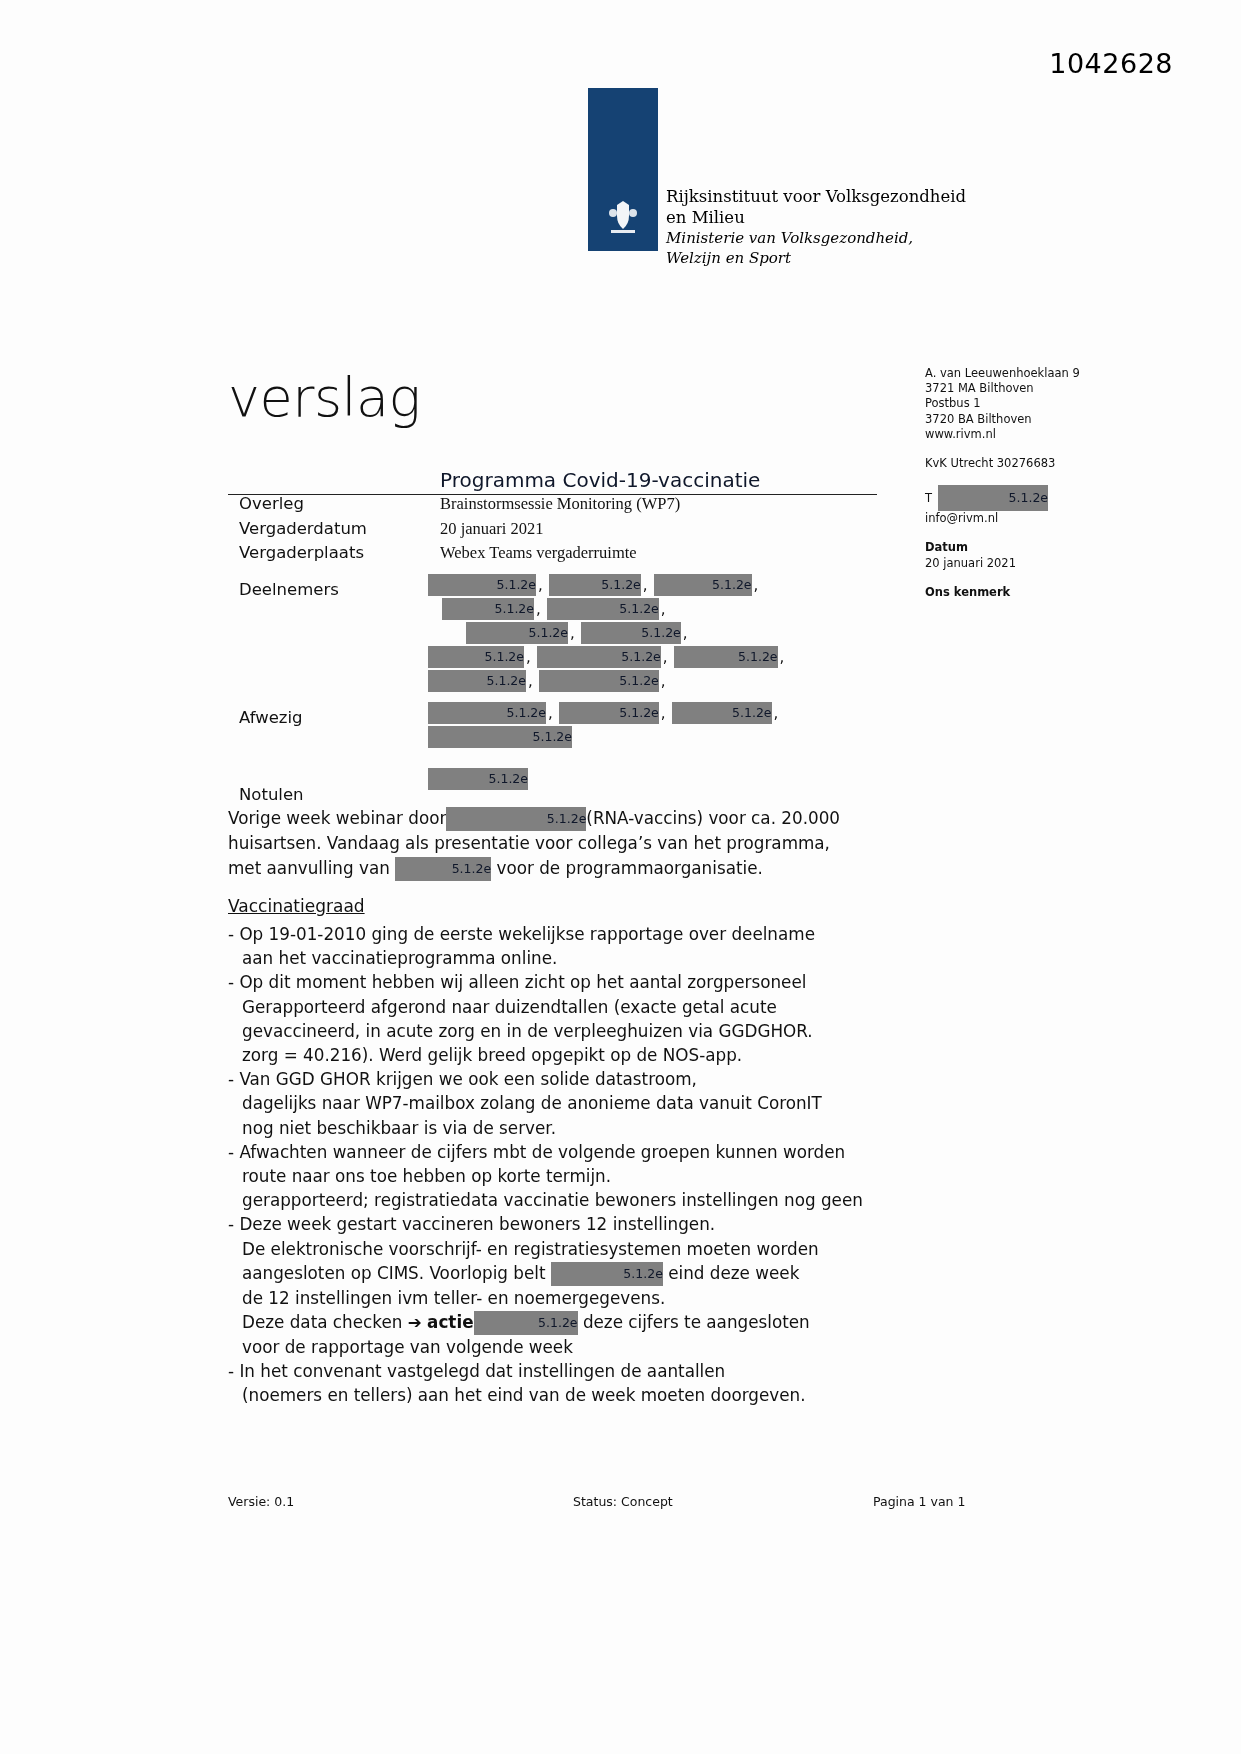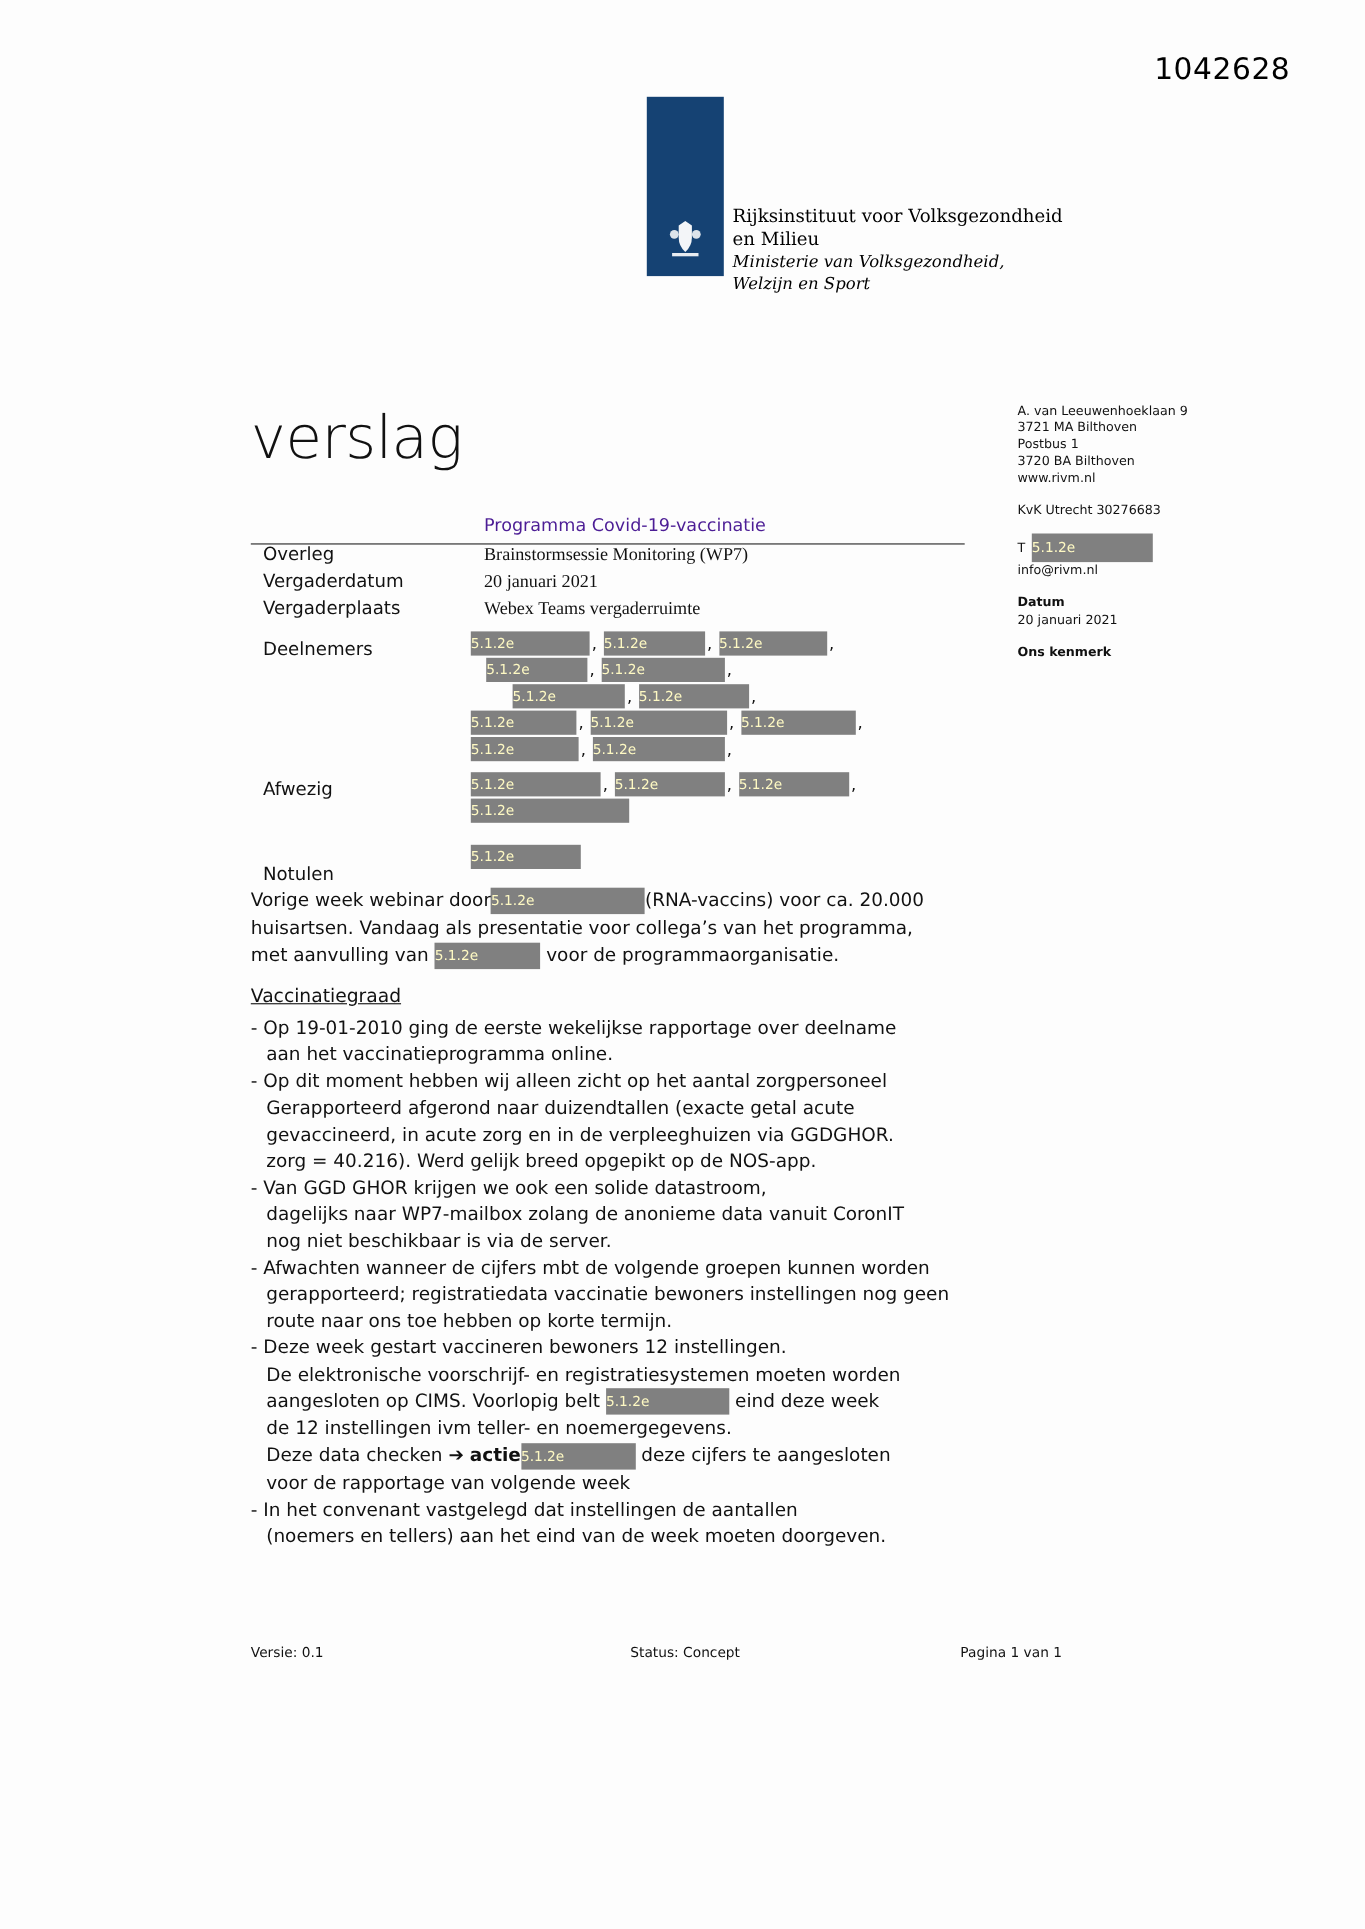--- a/index.html
+++ b/index.html
@@ -86,35 +86,35 @@
     color: #111;
   }
   .addr .grp { margin-bottom: 14px; }
   .addr .bold { font-weight: bold; }
   .addr-row { display: flex; align-items: center; gap: 6px; }
   .addr-row .lbl { font-size: 11.5px; }
   
   .redact {
     display: inline-block;
     background: #808080;
-    color: #fef9c3;
+    color: #0f172a;
     font-family: "DejaVu Sans", sans-serif;
     font-size: 12.5px;
-    text-align: left;
+    text-align: right;
     line-height: 1.55;
     vertical-align: middle;
     white-space: nowrap;
   }
   
   .prog {
     position: absolute;
     left: 440px;
     top: 468px;
-    font-size: 16px;
-    color: #4c1d95;
+    font-size: 20px;
+    color: #0f172a;
   }
   .rule {
     position: absolute;
     left: 228px;
     top: 494px;
     width: 649px;
     height: 1px;
     background: #222;
   }
   
@@ -315,22 +315,22 @@
     <span class="b">- Op dit moment hebben wij alleen zicht op het aantal zorgpersoneel</span>
     <span class="cont">Gerapporteerd afgerond naar duizendtallen (exacte getal acute</span>
     <span class="cont">gevaccineerd, in acute zorg en in de verpleeghuizen via GGDGHOR.</span>
     <span class="cont">zorg = 40.216). Werd gelijk breed opgepikt op de NOS-app.</span>
 
     <span class="b">- Van GGD GHOR krijgen we ook een solide datastroom,</span>
     <span class="cont">dagelijks naar WP7-mailbox zolang de anonieme data vanuit CoronIT</span>
     <span class="cont">nog niet beschikbaar is via de server.</span>
 
     <span class="b">- Afwachten wanneer de cijfers mbt de volgende groepen kunnen worden</span>
+    <span class="cont">route naar ons toe hebben op korte termijn.</span>
     <span class="cont">gerapporteerd; registratiedata vaccinatie bewoners instellingen nog geen</span>
-    <span class="cont">route naar ons toe hebben op korte termijn.</span>
 
     <span class="b">- Deze week gestart vaccineren bewoners 12 instellingen.</span>
     <span class="cont">De elektronische voorschrijf- en registratiesystemen moeten worden</span>
 
     <span class="cont">
       <span>aangesloten op CIMS. Voorlopig belt</span>
       <span class="redact" style="width:112px;height:24px;line-height:24px;">5.1.2e</span>
       <span>eind deze week</span>
     </span>
     <span class="cont">de 12 instellingen ivm teller- en noemergegevens.</span>

